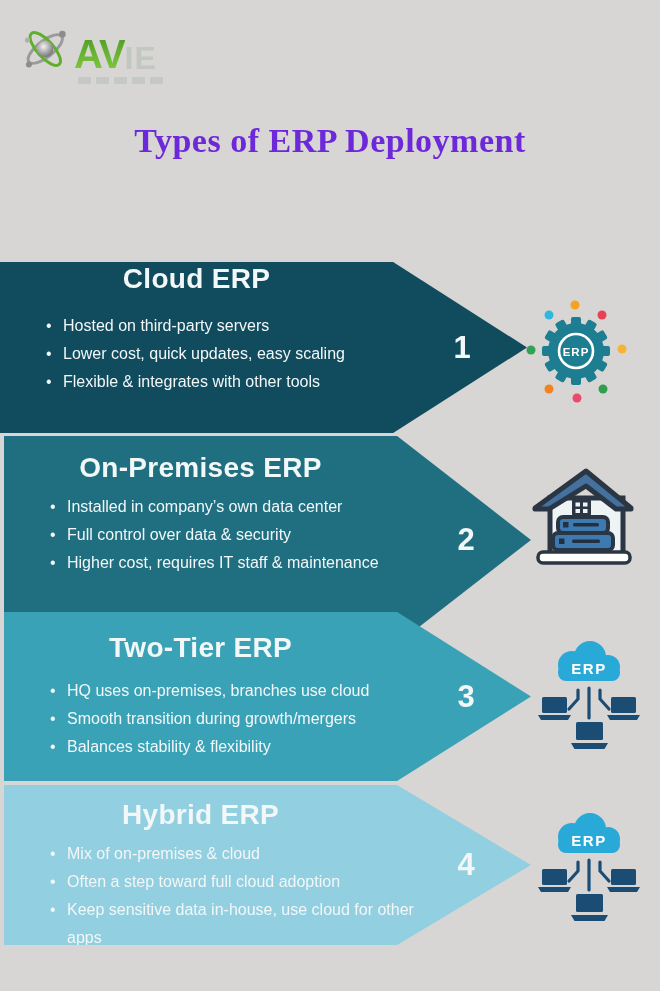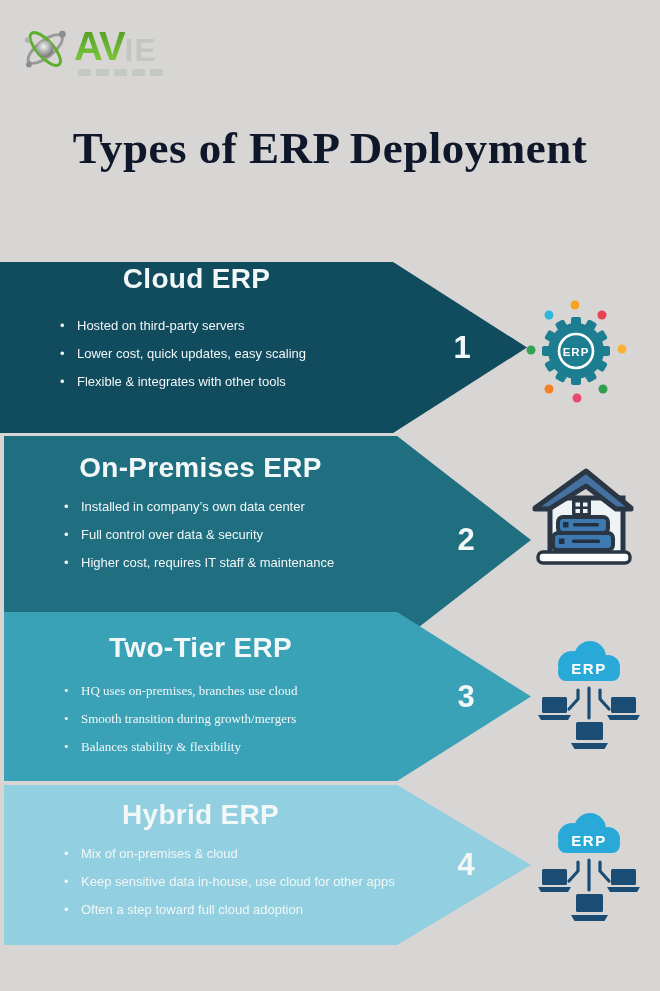--- a/index.html
+++ b/index.html
@@ -9,37 +9,37 @@
     background:#d8d6d4;
     font-family:"Liberation Sans", sans-serif;
     overflow:hidden;
   }
 
   
   .logo { position:absolute; left:20px; top:20px; width:170px; height:70px; }
   .logo-inner { display:flex; align-items:flex-start; }
   .atom { width:52px; height:58px; }
   .brand { display:flex; flex-direction:column; margin-left:2px; margin-top:6px; }
-  .brand-line { display:flex; align-items:flex-end; line-height:1; }
+  .brand-line { display:flex; align-items:flex-end; line-height:1;margin-top:8px; }
   .brand-av {
     font-size:40px; font-weight:bold; letter-spacing:-1px;
     background:linear-gradient(180deg,#4e9a25,#83cc3f);
     -webkit-background-clip:text; background-clip:text; color:transparent;
   }
   .brand-ie { font-size:32px; font-weight:bold; color:#c2c7c2; margin-top:8px; letter-spacing:1px; }
   .tagline { display:flex; gap:5px; margin-top:3px; margin-left:4px; }
   .tagline span { width:13px; height:7px; background:#c5c9c5; border-radius:1px; display:block; }
 
   
   .page-title {
     position:absolute; top:122px; left:0; width:660px;
     text-align:center;
     font-family:"Liberation Serif", serif;
-    font-weight:bold; font-size:45px;
-    color:#0f172a; letter-spacing:0.5px;
+    font-weight:bold; font-size:34px;
+    color:#6d28d9; letter-spacing:0.5px;
   }
 
   
   .banner {
     position:absolute; width:527px;
     clip-path:polygon(0 0, 74.6% 0, 100% 50%, 74.6% 100%, 0 100%);
     color:#f2f7f8;
   }
   .banner.s0 { left:0;   top:262px; height:171px; }
   .banner.s1 { left:4px; top:436px; height:208px; }
@@ -52,26 +52,26 @@
     letter-spacing:0.3px;
   }
   .s0 .sec-title { }
   .s1 .sec-title { padding-top:15px; }
   .s2 .sec-title { padding-top:19px; }
   .s3 .sec-title { padding-top:13px; }
 
   .sec-bullets {
     list-style:none;
     width:430px;
-    padding-left:28px;
-    font-size:13px; line-height:28px;margin-left:32px;
+    padding-left:46px;
+    font-size:16px; line-height:28px;
   }
   .s0 .sec-bullets { margin-top:16px; }
   .s1 .sec-bullets { margin-top:8px; }
-  .s2 .sec-bullets { margin-top:12px;font-family:Liberation Serif, serif; }
+  .s2 .sec-bullets { margin-top:12px; }
   .s3 .sec-bullets { margin-top:8px; }
   .sec-bullets li { padding-left:17px; }
   .sec-bullets li::before {
     content:"\2022";
     display:inline-block; width:17px; margin-left:-17px;
   }
 
   .sec-number {
     position:absolute; left:438px; top:50%;
     width:48px; transform:translateY(-50%);
@@ -151,22 +151,22 @@
         <li>HQ uses on-premises, branches use cloud</li>
         <li>Smooth transition during growth/mergers</li>
         <li>Balances stability &amp; flexibility</li>
       </ul>
     <div class="sec-number">3</div>
   </section>
     <section class="banner s3" style="background: rgb(146, 207, 225);">
     <h2 class="sec-title">Hybrid ERP</h2>
     <ul class="sec-bullets">
         <li>Mix of on-premises &amp; cloud</li>
+        <li>Often a step toward full cloud adoption</li>
         <li>Keep sensitive data in-house, use cloud for other apps</li>
-        <li>Often a step toward full cloud adoption</li>
       </ul>
     <div class="sec-number">4</div>
   </section>
   </div>
 
 <div class="icon-wrap icon-gear">
   <svg width="110" height="120" viewBox="0 0 110 120">
     <circle cx="26" cy="23" r="4.5" fill="#2fb8da"></circle>
     <circle cx="52" cy="13" r="4.5" fill="#f6a323"></circle>
     <circle cx="79" cy="23" r="4.5" fill="#e84054"></circle>

